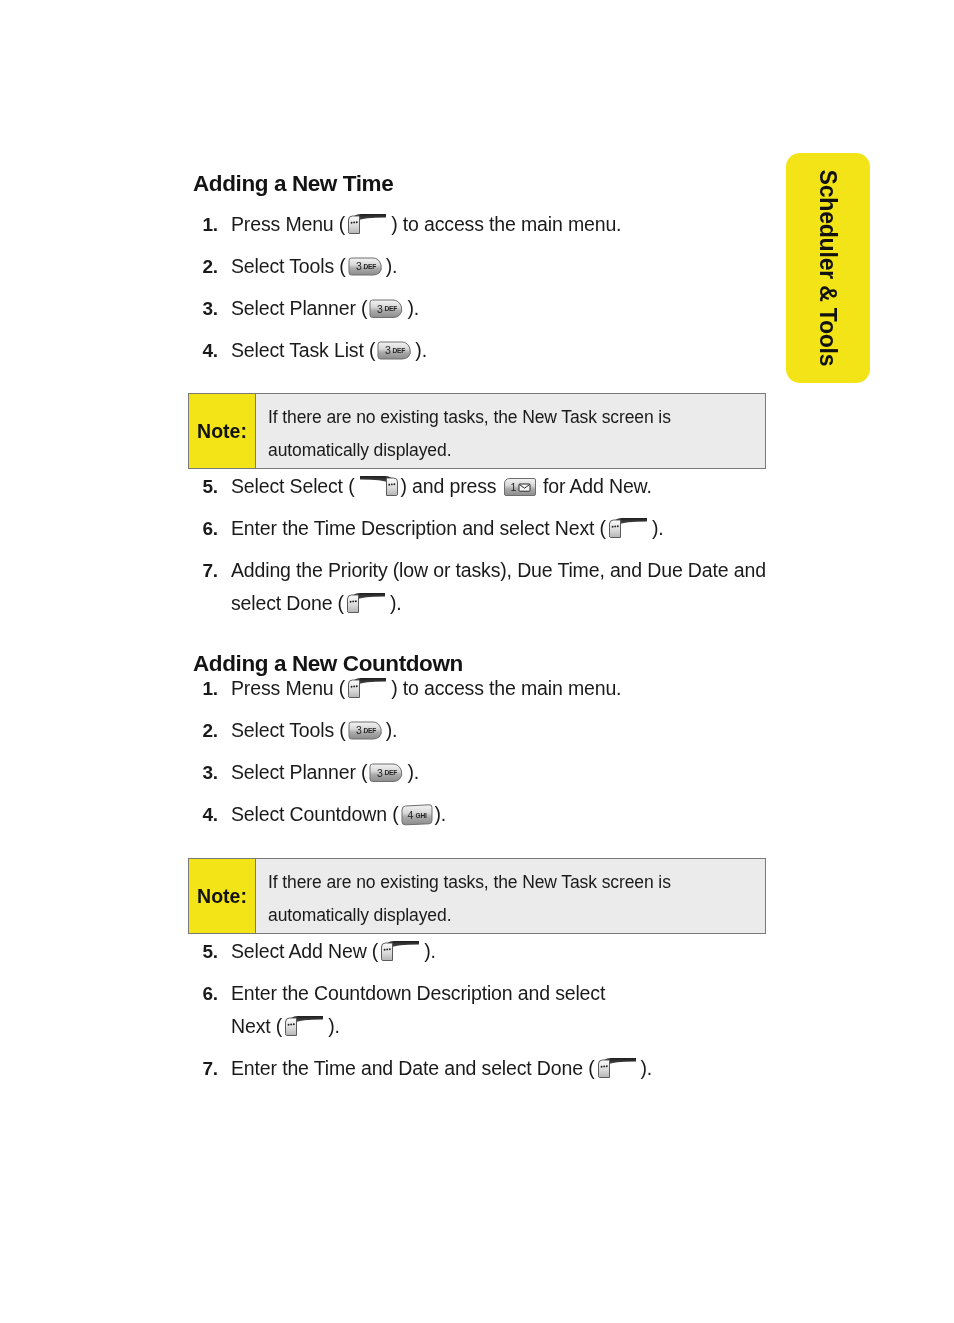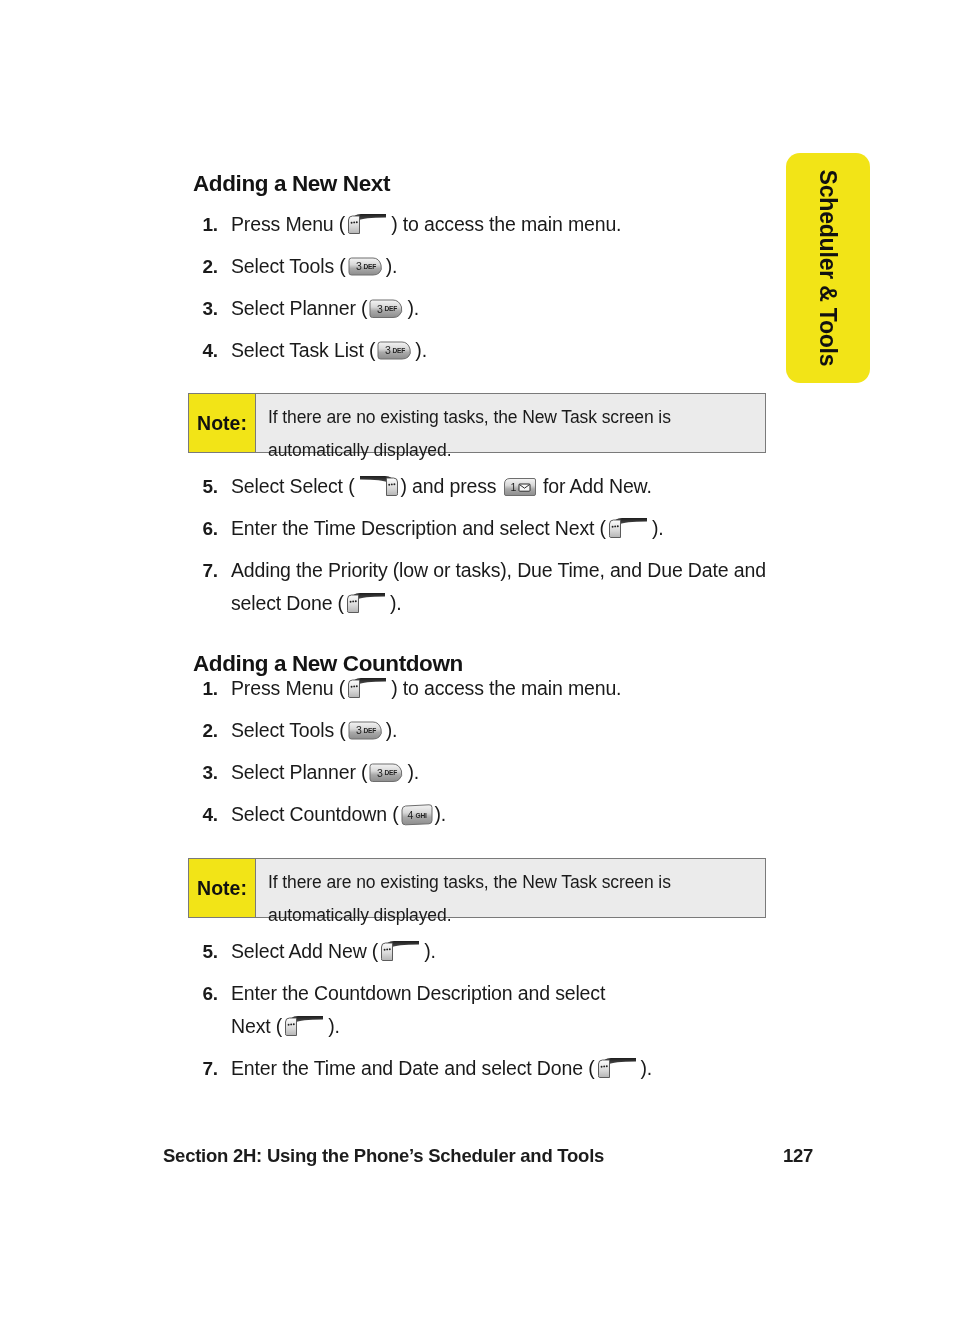--- a/index.html
+++ b/index.html
@@ -95,21 +95,21 @@
   .step-body {
     flex: 1 1 auto;
   }
   .step-body b { font-weight: normal; }
 
   
   .note-box {
     position: absolute;
     left: 188px;
     width: 578px;
-    height: 60px;
+    height: 76px;
     box-sizing: border-box;
     border: 1.5px solid #7a7a7a;
     background: #ebebeb;
     display: flex;
     align-items: stretch;
   }
   #note-1 { top: 393px; }
   #note-2 { top: 858px; }
 
   .note-label {
@@ -189,21 +189,21 @@
     </linearGradient>
   </defs>
 </svg>
 
 <div class="page">
 
   <div class="side-tab">
     <div class="side-tab-label">Scheduler &amp; Tools</div>
   </div>
 
-  <div class="heading" id="heading-1">Adding a New Next</div>
+  <div class="heading" id="heading-1">Adding a New Time</div>
 
   <div class="steps" id="steps-1">
 
     <div class="step">
       <span class="step-num">1.</span>
       <span class="step-body"><span>Press </span><b>Menu</b><span> (</span><span class="key key-soft"><svg viewBox="0 0 46 25" width="46" height="25">
               <path d="M8 22 L8 9 Q8 3 16 3 L41 3 L41 6.5 Q18 6.5 13.5 9.5 Q11.5 12 11.5 22 Z" fill="url(#gArmV)"></path>
               <path d="M3.5 9 Q3.5 5 7.5 5 L14.5 5 L14.5 22.5 L4.5 22.5 Q3.5 22.5 3.5 20.5 Z" fill="url(#gTabV)" stroke="#5b5b5b" stroke-width="1"></path>
               <circle cx="6.6" cy="11.8" r="0.95" fill="#222"></circle>
               <circle cx="9.2" cy="11.4" r="0.95" fill="#222"></circle>
@@ -368,18 +368,14 @@
               <path d="M8 22 L8 9 Q8 3 16 3 L41 3 L41 6.5 Q18 6.5 13.5 9.5 Q11.5 12 11.5 22 Z" fill="url(#gArmV)"></path>
               <path d="M3.5 9 Q3.5 5 7.5 5 L14.5 5 L14.5 22.5 L4.5 22.5 Q3.5 22.5 3.5 20.5 Z" fill="url(#gTabV)" stroke="#5b5b5b" stroke-width="1"></path>
               <circle cx="6.6" cy="11.8" r="0.95" fill="#222"></circle>
               <circle cx="9.2" cy="11.4" r="0.95" fill="#222"></circle>
               <circle cx="11.8" cy="11.2" r="0.95" fill="#222"></circle>
             </svg></span><span>).</span></span>
     </div>
 
   </div>
 
-  <div class="footer">
-    <span>Section 2H: Using the Phone’s Scheduler and Tools</span>
-    <span>127</span>
-  </div>
 
 </div>
 
 </body></html>

